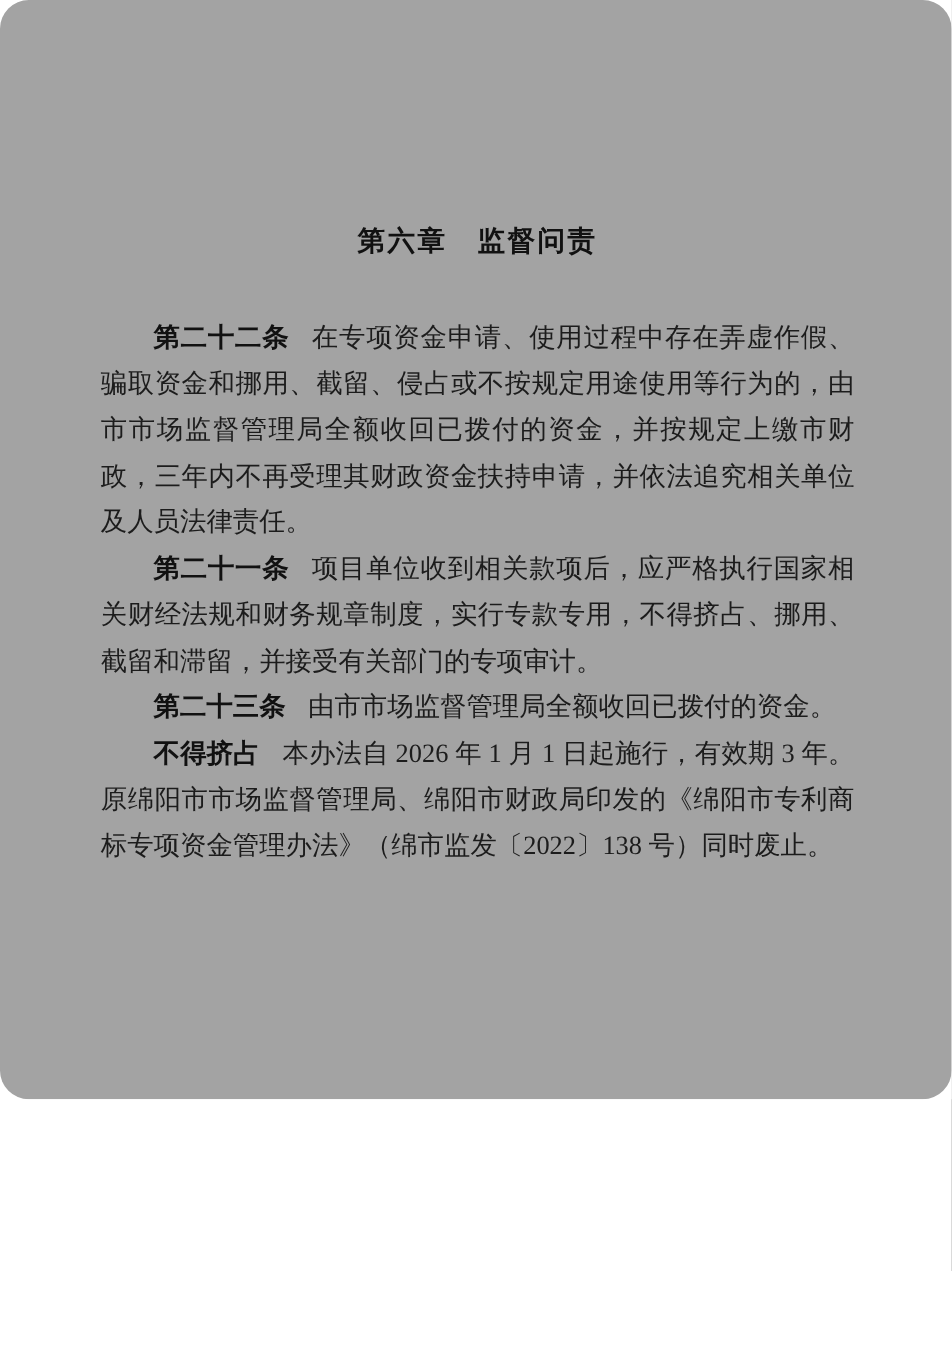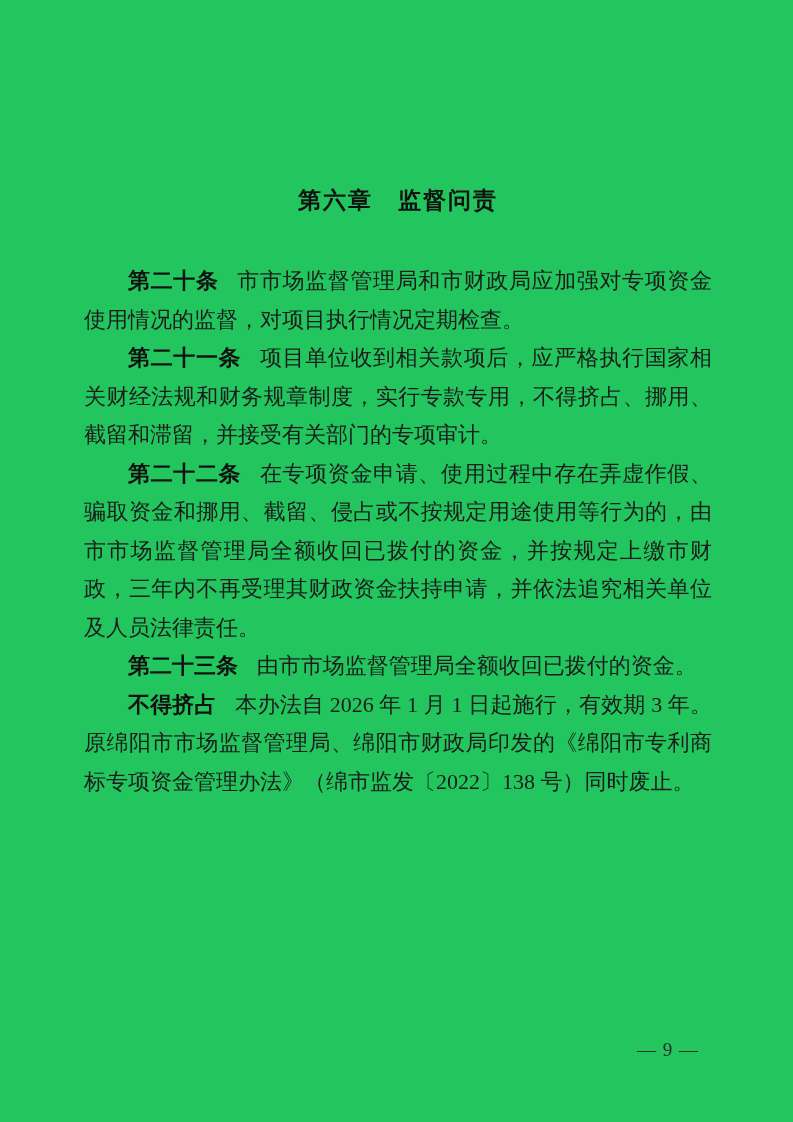--- a/index.html
+++ b/index.html
@@ -3,25 +3,26 @@
 <meta charset="utf-8">
 <style>
   html, body {
     margin: 0;
     padding: 0;
     background: #ffffff;
   }
   .page {
     position: relative;
     width: 793px;
-    height: 1122px;
-    background: #22c55e;
+    height: 916px;
+    background: #a3a3a3;
     overflow: hidden;
     font-family: "Liberation Serif", serif;
     color: #1c1c1c;
+    border-radius: 24px;
   }
   .content {
     position: absolute;
     left: 84px;
     top: 0;
     width: 628px;
   }
   .chapter-heading {
     font-family: "Liberation Sans", sans-serif;
     font-weight: bold;
@@ -61,20 +62,19 @@
     letter-spacing: 1px;
     white-space: pre;
   }
 </style>
 </head>
 <body>
 
 <div class="page">
   <div class="content">
       <div class="chapter-heading">第六章　监督问责</div>
-      <p class="article"><span class="art-num">第二十条</span><span class="art-body">市市场监督管理局和市财政局应加强对专项资金使用情况的监督，对项目执行情况定期检查。</span></p>
+      <p class="article"><span class="art-num">第二十二条</span><span class="art-body">在专项资金申请、使用过程中存在弄虚作假、骗取资金和挪用、截留、侵占或不按规定用途使用等行为的，由市市场监督管理局全额收回已拨付的资金，并按规定上缴市财政，三年内不再受理其财政资金扶持申请，并依法追究相关单位及人员法律责任。</span></p>
       <p class="article"><span class="art-num">第二十一条</span><span class="art-body">项目单位收到相关款项后，应严格执行国家相关财经法规和财务规章制度，实行专款专用，不得挤占、挪用、截留和滞留，并接受有关部门的专项审计。</span></p>
-      <p class="article"><span class="art-num">第二十二条</span><span class="art-body">在专项资金申请、使用过程中存在弄虚作假、骗取资金和挪用、截留、侵占或不按规定用途使用等行为的，由市市场监督管理局全额收回已拨付的资金，并按规定上缴市财政，三年内不再受理其财政资金扶持申请，并依法追究相关单位及人员法律责任。</span></p>
       <p class="article"><span class="art-num">第二十三条</span><span class="art-body">由市市场监督管理局全额收回已拨付的资金。</span></p>
       <p class="article"><span class="art-num">不得挤占</span><span class="art-body">本办法自 2026 年 1 月 1 日起施行，有效期 3 年。原绵阳市市场监督管理局、绵阳市财政局印发的《绵阳市专利商标专项资金管理办法》（绵市监发〔2022〕138 号）同时废止。</span></p>
     </div>
   <div class="page-number">— 9 —</div>
 </div>
 
 </body></html>

